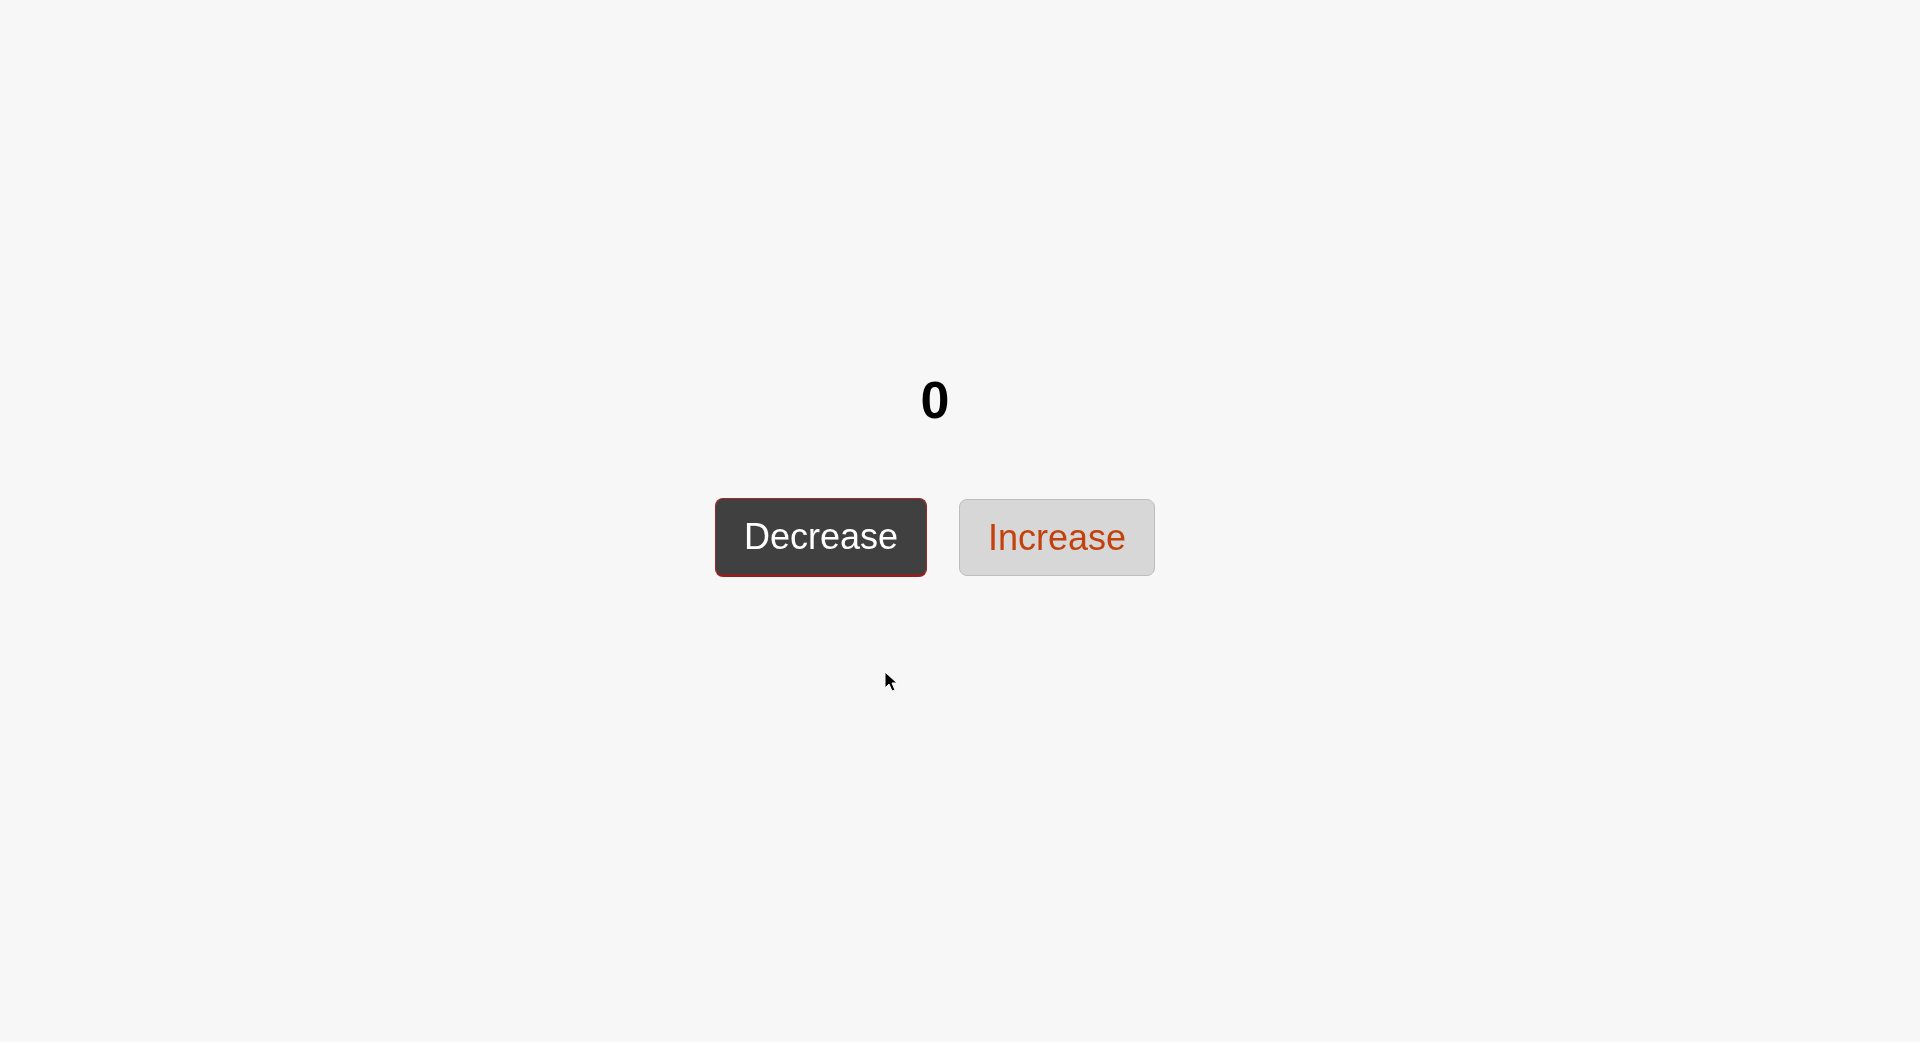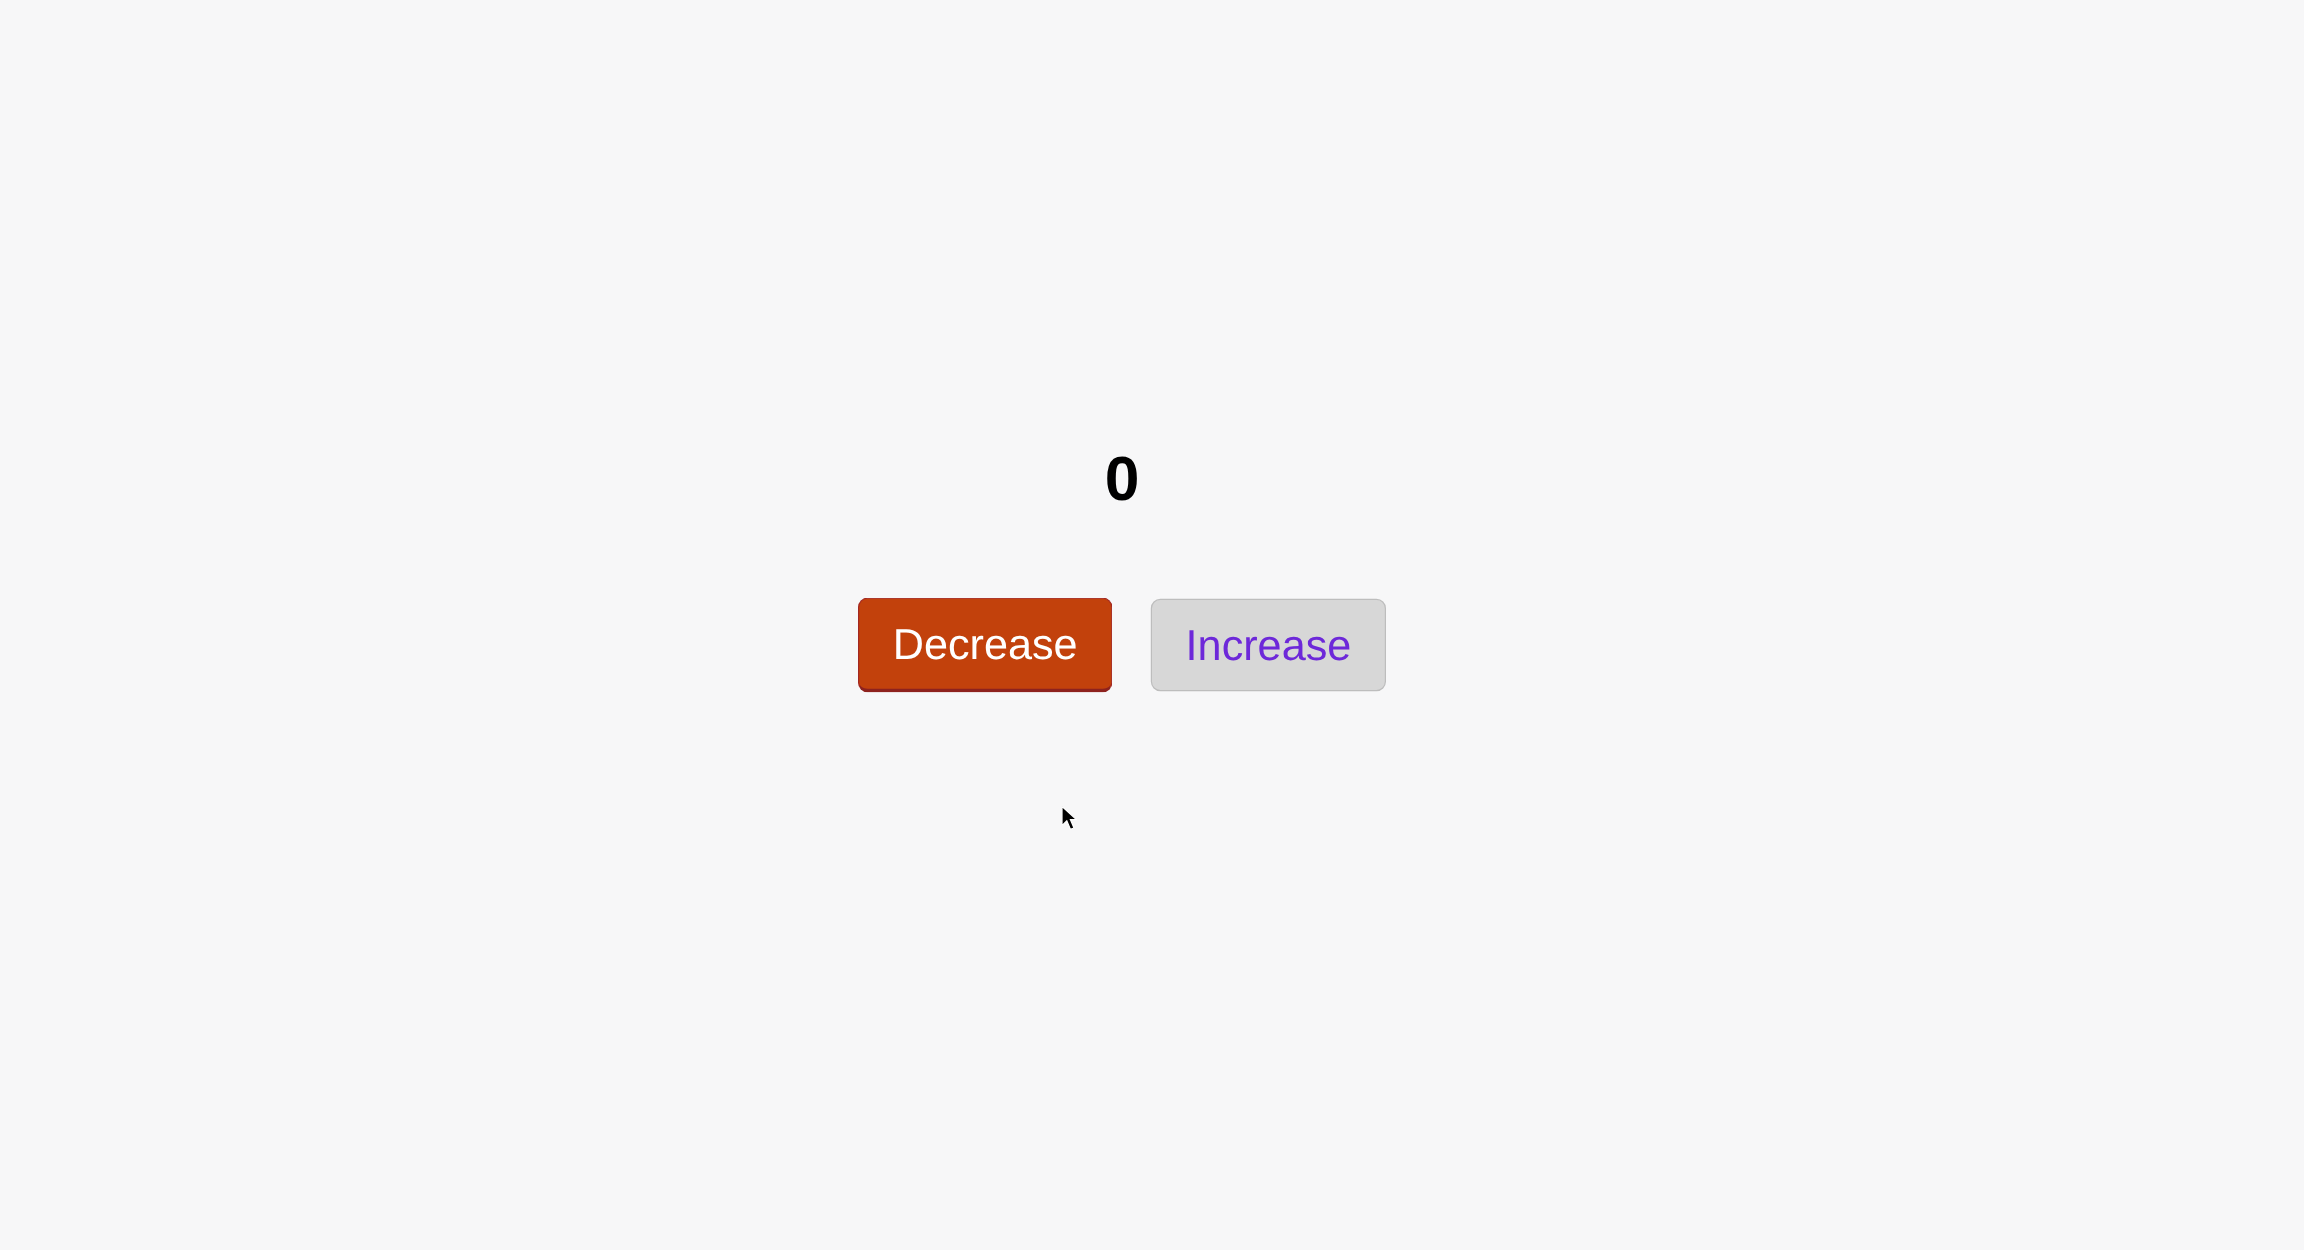--- a/index.html
+++ b/index.html
@@ -38,24 +38,24 @@
     }
     .btn {
       padding: 16px 28px;
       font-size: 36px;
       font-family: inherit;
       border-radius: 8px;
       cursor: pointer;
       line-height: 1.2;
       border: 1px solid #bdbdbd;
       background-color: #d7d7d7;
-      color: #6d28d9;
+      color: #c2410c;
     }
     .btn-decrease {
-      background-color: #c2410c;
+      background-color: #404040;
       border: 1px solid #a32722;
       border-bottom: 3px solid #8e221e;
       color: #ffffff;
     }
     .cursor {
       position: absolute;
       left: 885px;
       top: 672px;
       width: 16px;
       height: 22px;

